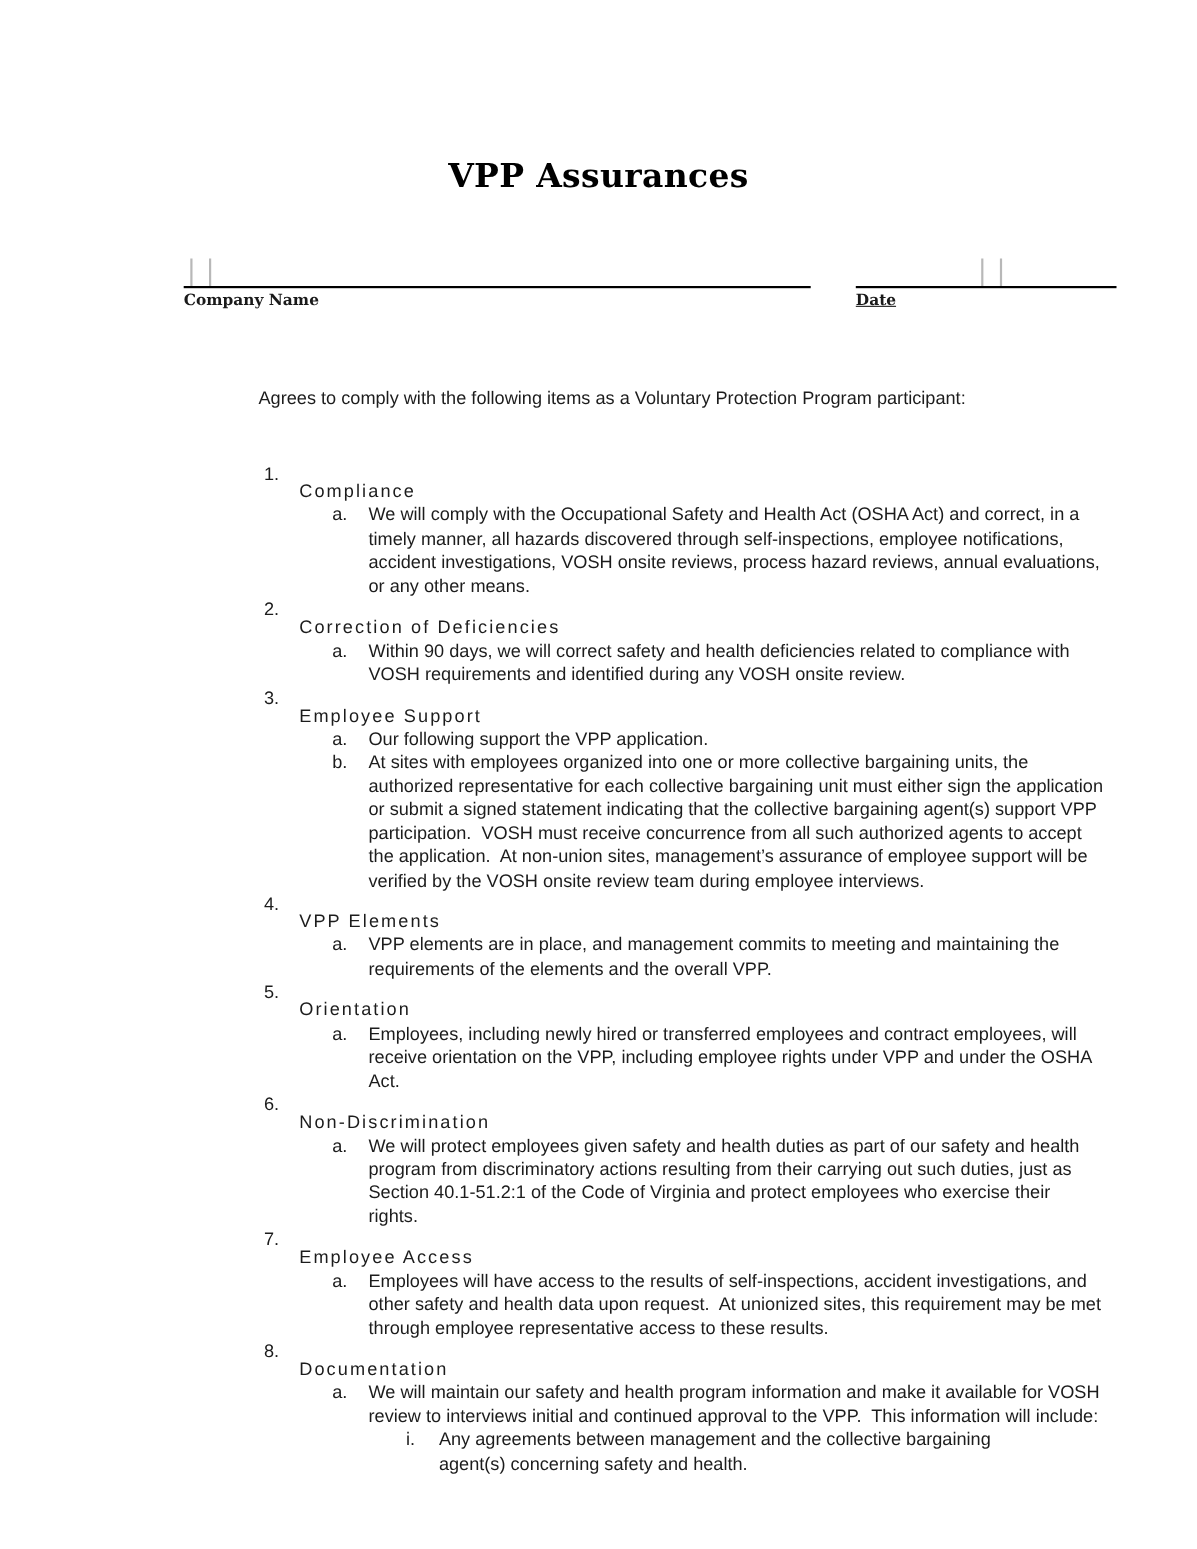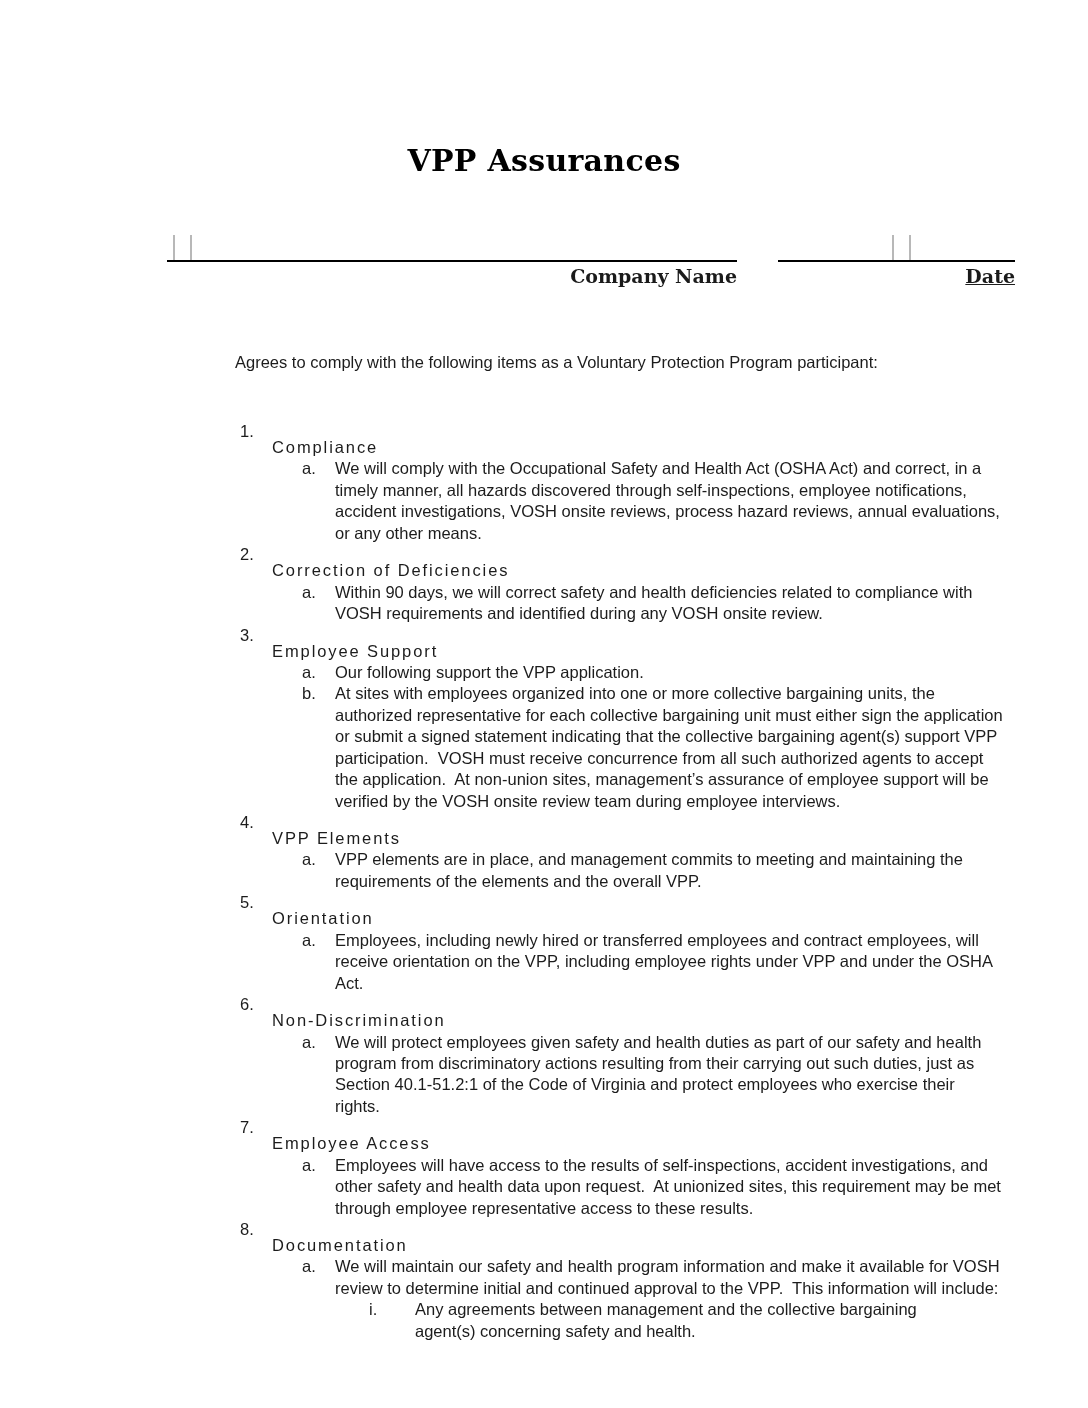--- a/index.html
+++ b/index.html
@@ -39,24 +39,24 @@
     width: 2px;
     height: 25px;
     background: #b8b8b8;
   }
   .sig-field.company .tick-1 { left: 6px; }
   .sig-field.company .tick-2 { left: 23px; }
   .sig-field.date .tick-1 { left: 114px; }
   .sig-field.date .tick-2 { left: 131px; }
   .sig-label {
     padding-top: 3px;
-    text-align: right;
+    text-align: left;
     font-family: "DejaVu Serif", serif;
     font-weight: bold;
-    font-size: 19px;
+    font-size: 14px;
     color: #1a1a1a;
   }
   .intro {
     position: absolute;
     top: 352px;
     left: 188px;
     width: 780px;
     font-size: 16.5px;
     line-height: 21.4px;
     white-space: pre-wrap;
@@ -70,21 +70,21 @@
     line-height: 21.43px;
   }
   .row { display: flex; align-items: flex-start; }
   .num { flex: 0 0 32px; }
   .heading { letter-spacing: 1.9px; margin-top: 16px; }
   .sub-row { margin-left: 62px; }
   .marker { flex: 0 0 33px; }
   .subtext { width: 668px; white-space: pre-wrap; }
   .subsub-row { margin-left: 129px; }
   .marker2 { flex: 0 0 30px; }
-  .subsubtext { width: 545px; white-space: pre-wrap; margin-left: 16px; }
+  .subsubtext { width: 545px; white-space: pre-wrap; }
 </style>
 </head>
 <body>
 
 <div class="page">
 
   <div class="doc-title">VPP Assurances</div>
 
   <div class="sig-field company">
     <div class="sig-line">
@@ -179,21 +179,21 @@
           <span class="subtext">Employees will have access to the results of self-inspections, accident investigations, and other safety and health data upon request.  At unionized sites, this requirement may be met through employee representative access to these results.</span>
         </div>
       </div>
       <div class="list-item">
         <div class="row heading-row">
           <span class="num">8.</span>
           <span class="heading">Documentation</span>
         </div>
         <div class="row sub-row">
           <span class="marker">a.</span>
-          <span class="subtext">We will maintain our safety and health program information and make it available for VOSH review to determine initial and continued approval to the VPP.  This information will include:</span>
+          <span class="subtext">We will maintain our safety and health program information and make it available for VOSH review to interviews initial and continued approval to the VPP.  This information will include:</span>
         </div>
         <div class="row subsub-row">
           <span class="marker2">i.</span>
           <span class="subsubtext">Any agreements between management and the collective bargaining agent(s) concerning safety and health.</span>
         </div>
       </div>
     </div>
 
 </div>
 

